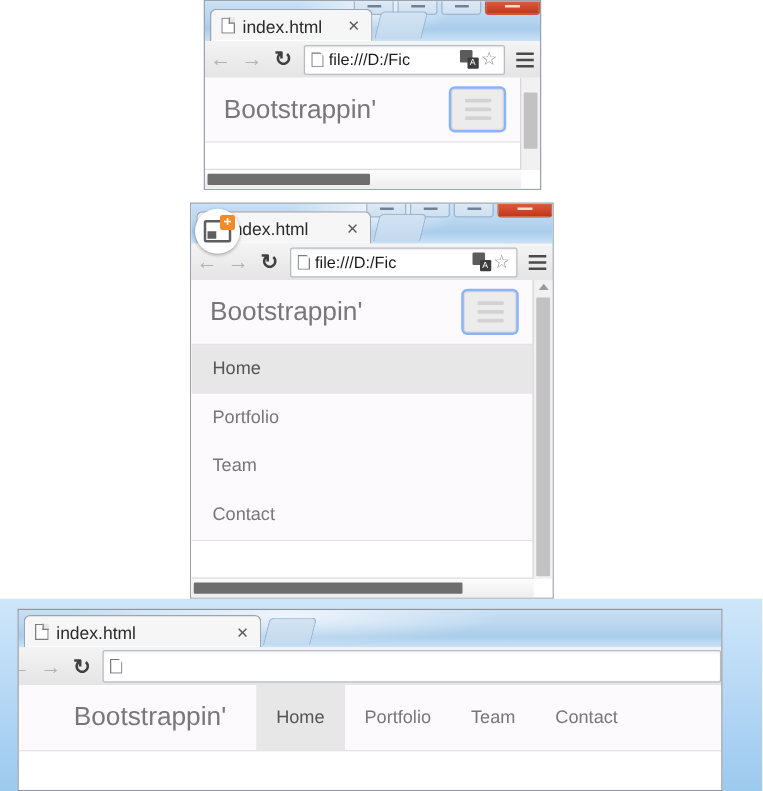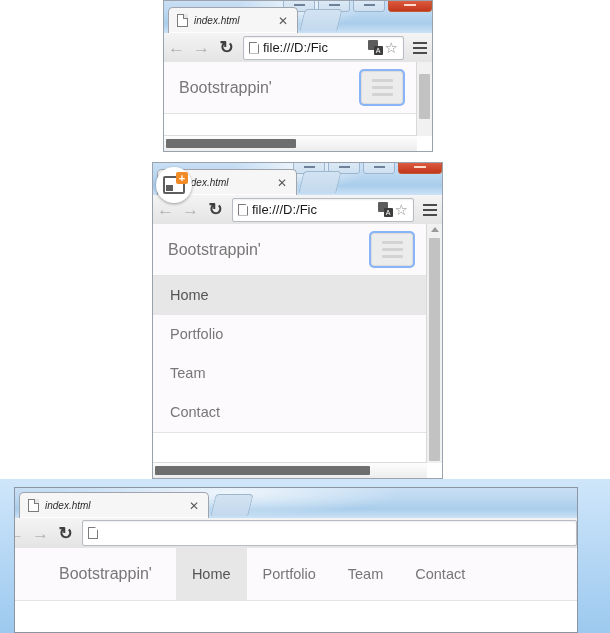--- a/index.html
+++ b/index.html
@@ -53,23 +53,22 @@
   }
   .tab .favicon:before{
     content:"";position:absolute;inset:0;border:1px solid #7b7b7b;background:#fff;
     clip-path:polygon(0 0,70% 0,100% 28%,100% 100%,0 100%);
   }
   .tab .favicon:after{
     content:"";position:absolute;right:0;top:0;width:4px;height:4px;
     border-left:1px solid #7b7b7b;border-bottom:1px solid #7b7b7b;background:#e6e6e6;
   }
   .tab .tabtitle{
-    font-size:10px;color:#2b2b2b;white-space:nowrap;overflow:hidden;
+    font-size:14px;color:#2b2b2b;white-space:nowrap;overflow:hidden;
     flex:1 1 auto;
-    font-style:italic;
   }
   .tab .tabclose{
     font-size:12px;color:#5a5a5a;line-height:1;flex:0 0 auto;padding:0 3px;
     font-family:"Liberation Sans",sans-serif;
   }
   .newtab{
     position:absolute;bottom:2px;width:36px;height:21px;
     background:linear-gradient(to bottom,#d2e3f3,#c3d9ee);
     border:1px solid #9fb7cd;border-bottom:none;border-radius:4px 4px 0 0;
     transform:skewX(-14deg);
@@ -135,21 +134,21 @@
     background:linear-gradient(to bottom,#fdfdfd,#ededed);border-top:1px solid #dcdcdc;
   }
   .hscroll .thumb{position:absolute;top:3px;height:9px;background:#6e6e6e;border-radius:1px;}
 
   
   .bsnav{
     background:#fcfafc;border-bottom:1px solid #e3e3e3;
     display:flex;align-items:center;position:relative;
   }
   .brand{
-    font-size:16px;color:#777;padding:0 15px;white-space:nowrap;
+    font-size:21px;color:#777;padding:0 15px;white-space:nowrap;
     font-family:"Liberation Sans",sans-serif;
     text-align:right;
   }
   .toggle{
     margin-left:auto;margin-right:14px;width:40px;height:31px;
     background:#ececec;border:1px solid #dcdcdc;border-radius:3px;
     box-shadow:0 0 0 2px #8ab4f8;
     display:flex;flex-direction:column;justify-content:center;align-items:center;gap:4px;
   }
   .toggle i{display:block;width:21px;height:3px;background:#d3d3d3;border-radius:1px;}

